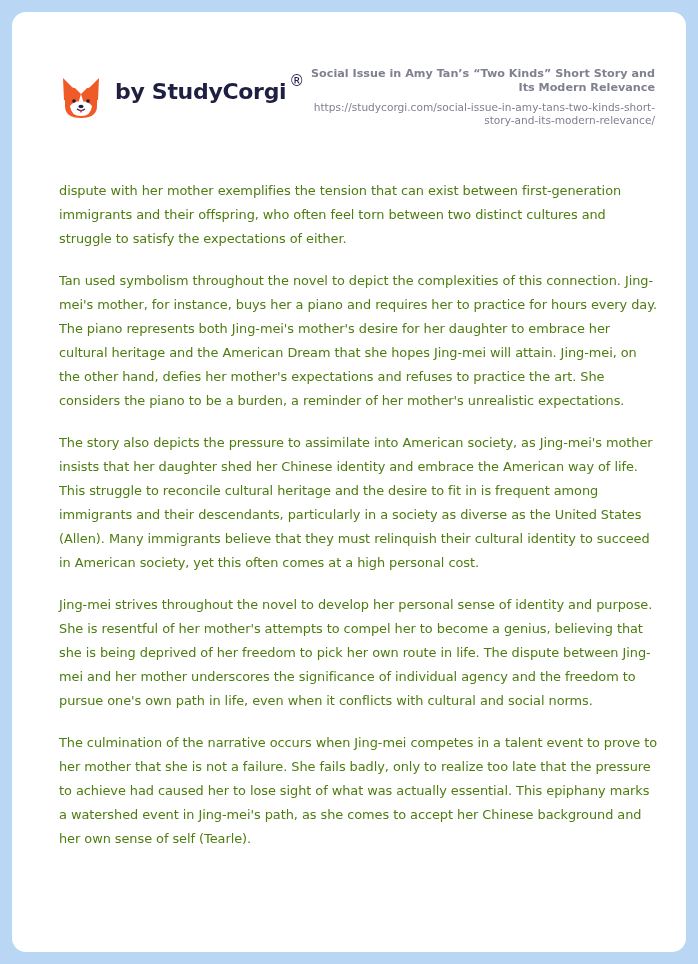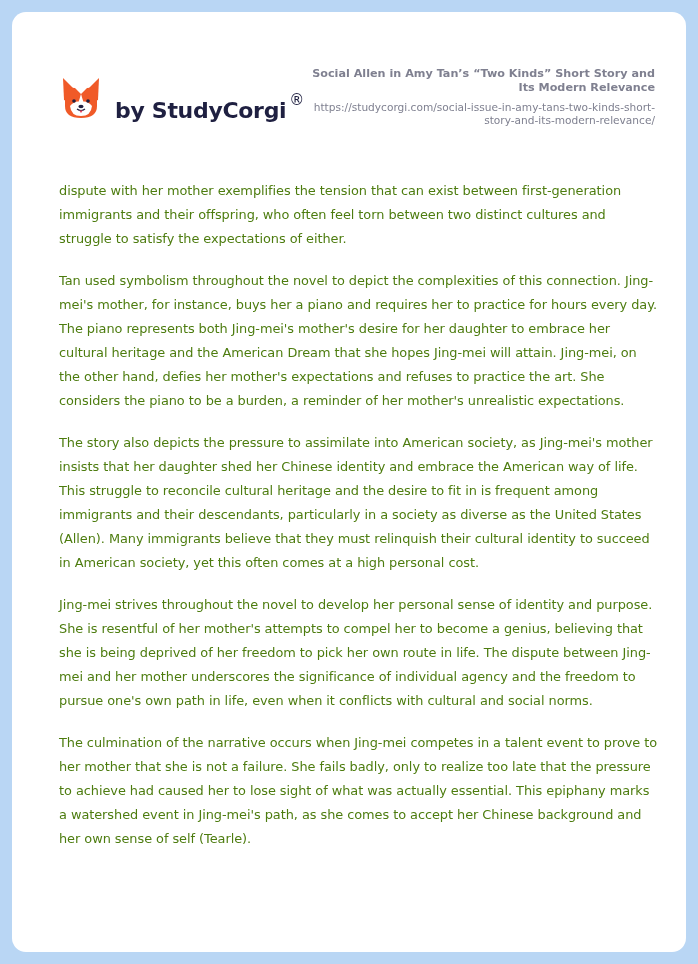--- a/index.html
+++ b/index.html
@@ -17,21 +17,21 @@
       background: #ffffff;
       border-radius: 14px;
     }
     .header {
       position: absolute;
       left: 0; top: 0; width: 674px; height: 140px;
     }
     .logo {
       position: absolute;
       left: 49px; top: 64px;
-      display: flex; align-items: flex-end;
+      display: flex; align-items: flex-start;
     }
     .logo svg { display: block; }
     .brand {
       margin-left: 14px;
       font-family: "DejaVu Sans", sans-serif;
       font-weight: bold;
       font-size: 22px;
       color: #1f2041;
       letter-spacing: -0.3px;
       position: relative;
@@ -100,21 +100,21 @@
         <circle cx="27" cy="25" r="1.8" fill="#1f2041"></circle>
 
         <ellipse cx="20" cy="30.5" rx="2.6" ry="1.8" fill="#1f2041"></ellipse>
 
         <path d="M16 33 Q20 36 24 33" stroke="#1f2041" stroke-width="1.2" fill="none"></path>
         <path d="M18.5 34.5 Q20 39 21.5 34.5 Z" fill="#e8475f"></path>
       </svg>
       <span class="brand"><span>by StudyCorgi</span><span class="reg">®</span></span>
     </div>
     <div class="meta">
-      <p class="meta-title">Social Allen in Amy Tan’s “Two Kinds” Short Story and Its Modern Relevance</p>
+      <p class="meta-title">Social Issue in Amy Tan’s “Two Kinds” Short Story and Its Modern Relevance</p>
       <div class="meta-url">https://studycorgi.com/social-issue-in-amy-tans-two-kinds-short-story-and-its-modern-relevance/</div>
     </div>
   </div>
 
   <div class="content">
     <p>dispute with her mother exemplifies the tension that can exist between first-generation immigrants and their offspring, who often feel torn between two distinct cultures and struggle to satisfy the expectations of either.</p>
     <p>Tan used symbolism throughout the novel to depict the complexities of this connection. Jing-mei's mother, for instance, buys her a piano and requires her to practice for hours every day. The piano represents both Jing-mei's mother's desire for her daughter to embrace her cultural heritage and the American Dream that she hopes Jing-mei will attain. Jing-mei, on the other hand, defies her mother's expectations and refuses to practice the art. She considers the piano to be a burden, a reminder of her mother's unrealistic expectations.</p>
     <p>The story also depicts the pressure to assimilate into American society, as Jing-mei's mother insists that her daughter shed her Chinese identity and embrace the American way of life. This struggle to reconcile cultural heritage and the desire to fit in is frequent among immigrants and their descendants, particularly in a society as diverse as the United States (Allen). Many immigrants believe that they must relinquish their cultural identity to succeed in American society, yet this often comes at a high personal cost.</p>
     <p>Jing-mei strives throughout the novel to develop her personal sense of identity and purpose. She is resentful of her mother's attempts to compel her to become a genius, believing that she is being deprived of her freedom to pick her own route in life. The dispute between Jing-mei and her mother underscores the significance of individual agency and the freedom to pursue one's own path in life, even when it conflicts with cultural and social norms.</p>
     <p>The culmination of the narrative occurs when Jing-mei competes in a talent event to prove to her mother that she is not a failure. She fails badly, only to realize too late that the pressure to achieve had caused her to lose sight of what was actually essential. This epiphany marks a watershed event in Jing-mei's path, as she comes to accept her Chinese background and her own sense of self (Tearle).</p>

